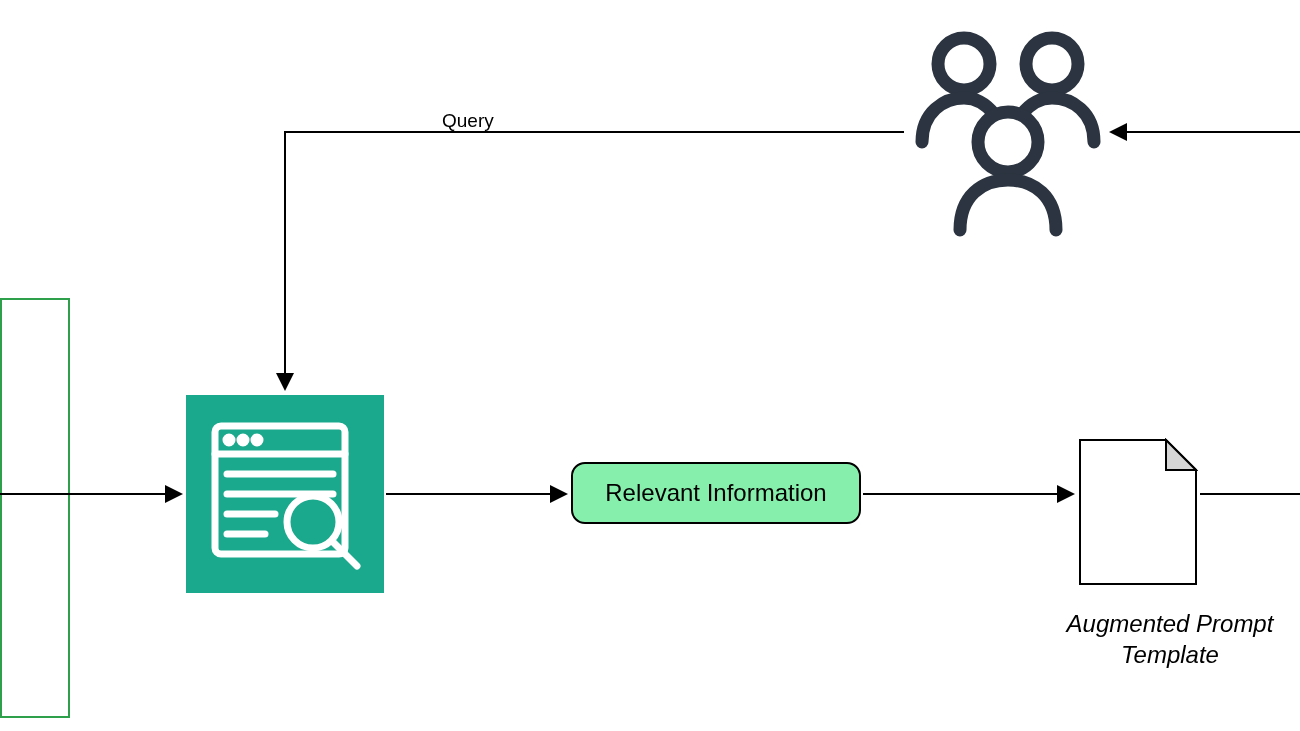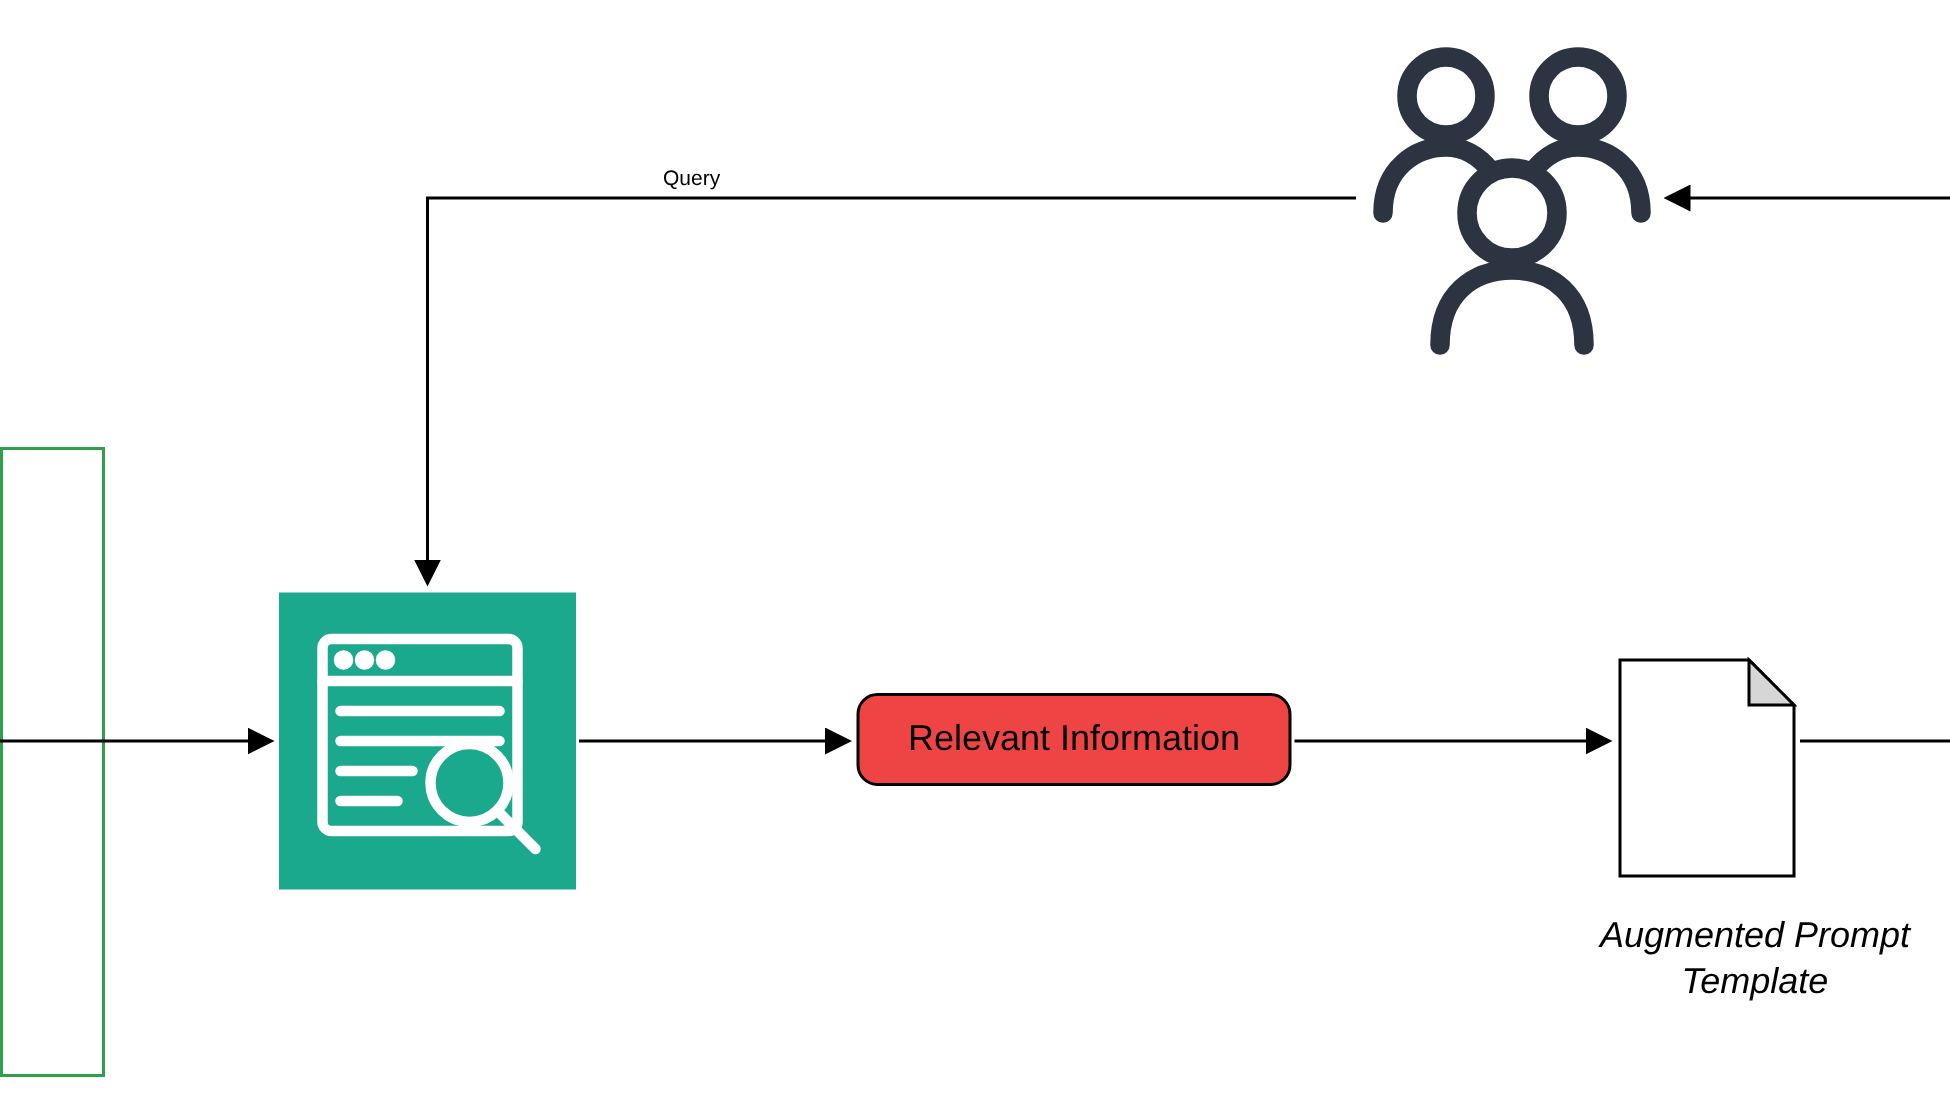--- a/index.html
+++ b/index.html
@@ -4,28 +4,28 @@
   <style>
     * { box-sizing: border-box; margin: 0; padding: 0; }
     html, body { width: 1300px; height: 731px; background: #ffffff; font-family: Arial, Helvetica, sans-serif; overflow: hidden; }
     .canvas { position: relative; width: 1300px; height: 731px; }
 
     .green-box { position: absolute; left: 0; top: 298px; width: 70px; height: 420px; border: 2px solid #2e9f4a; background: #fff; }
 
     .retrieval-box { position: absolute; left: 186px; top: 395px; width: 198px; height: 198px; background: #1aa98c; display: flex; align-items: center; justify-content: center; }
     .retrieval-box svg { width: 160px; height: 160px; }
 
-    .info-box { position: absolute; left: 571px; top: 462px; width: 290px; height: 62px; border: 2px solid #000; border-radius: 14px; background: #ef4444; display: flex; align-items: center; justify-content: center; font-size: 24px; }
+    .info-box { position: absolute; left: 571px; top: 462px; width: 290px; height: 62px; border: 2px solid #000; border-radius: 14px; background: #86efac; display: flex; align-items: center; justify-content: center; font-size: 24px; }
 
     .doc-box { position: absolute; left: 1078px; top: 438px; width: 120px; height: 148px; }
     .doc-label { position: absolute; left: 1040px; top: 608px; width: 260px; text-align: center; font-size: 24px; line-height: 1.3; font-style: italic; }
 
     .users-icon { position: absolute; left: 904px; top: 24px; width: 200px; height: 216px; }
 
-    .edge-label { position: absolute; font-size: 14px; }
+    .edge-label { position: absolute; font-size: 19px; }
     .query-label { left: 442px; top: 110px; }
 
     svg.edge { position: absolute; overflow: visible; pointer-events: none; }
   </style>
 </head>
 <body>
 
 <div class="canvas">
 
   <div class="green-box"></div>

